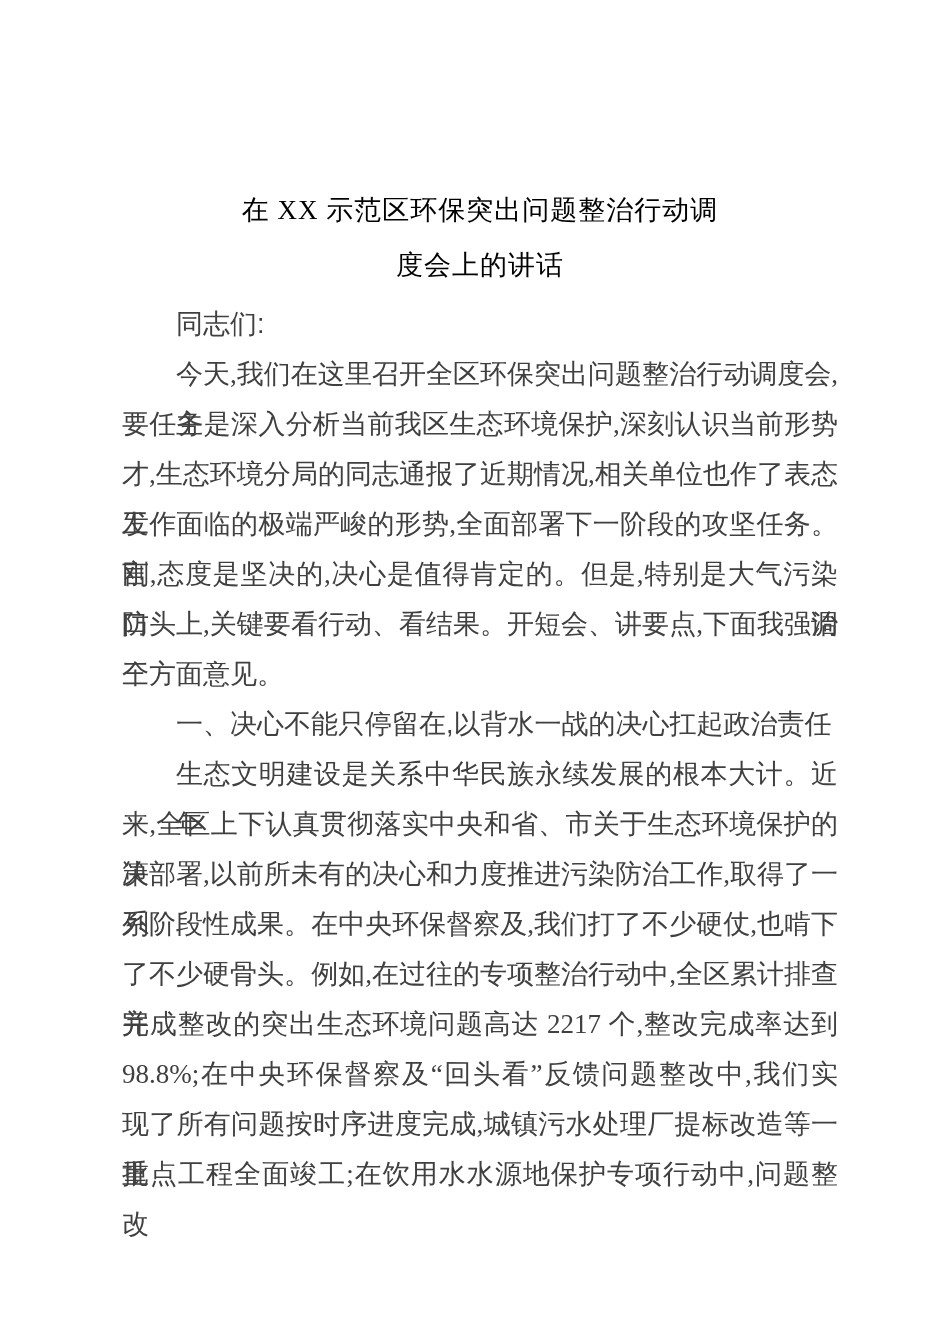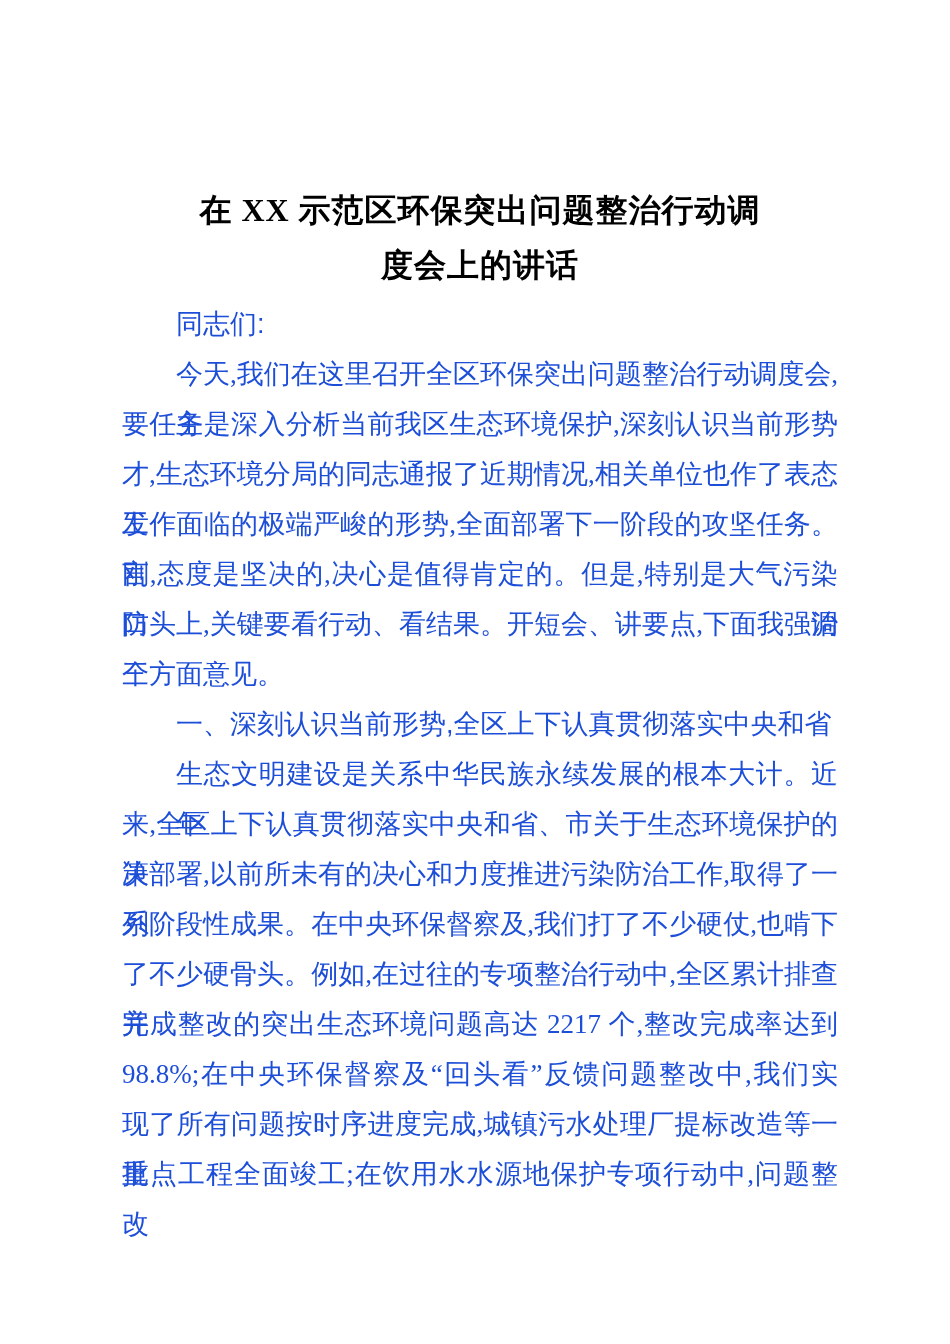--- a/index.html
+++ b/index.html
@@ -18,43 +18,43 @@
   }
   .content {
     position: absolute;
     left: 122px;
     top: 183px;
     width: 716px;
   }
   .title {
     margin: 0 0 0 0;
     font-family: "Liberation Serif", "DejaVu Serif", serif;
-    font-weight: bold;
-    font-size: 32px;
+    font-weight: normal;
+    font-size: 27px;
     line-height: 55px;
     text-align: center;
     letter-spacing: 1px;
     color: #000000;
   }
   .title-line {
     display: block;
     white-space: nowrap;
   }
   .body-lines {
     margin-top: 6px;
   }
   .line {
     box-sizing: border-box;
     width: 716px;
     height: 50px;
     font-size: 27px;
     line-height: 50px;
     white-space: nowrap;
     overflow: visible;
-    color: #1d4ed8;
+    color: #404040;
   }
   .line.justify {
     white-space: normal;
     text-align: justify;
     text-align-last: justify;
     font-family: Liberation Serif, serif;
   }
   .line.indent {
     padding-left: 54px;
   }
@@ -70,21 +70,21 @@
     </h1>
     <div class="body-lines">
         <div class="line indent">同志们:</div>
         <div class="line indent justify">今天,我们在这里召开全区环保突出问题整治行动调度会,主</div>
         <div class="line justify">要任务是深入分析当前我区生态环境保护,深刻认识当前形势</div>
         <div class="line justify">才,生态环境分局的同志通报了近期情况,相关单位也作了表态发</div>
         <div class="line justify">工作面临的极端严峻的形势,全面部署下一阶段的攻坚任务。刚</div>
         <div class="line justify">言,态度是坚决的,决心是值得肯定的。但是,特别是大气污染防治</div>
         <div class="line justify">口头上,关键要看行动、看结果。开短会、讲要点,下面我强调三</div>
         <div class="line">个方面意见。</div>
-        <div class="line indent">一、深刻认识当前形势,全区上下认真贯彻落实中央和省</div>
+        <div class="line indent">一、决心不能只停留在,以背水一战的决心扛起政治责任</div>
         <div class="line indent justify">生态文明建设是关系中华民族永续发展的根本大计。近年</div>
         <div class="line justify">来,全区上下认真贯彻落实中央和省、市关于生态环境保护的决</div>
         <div class="line justify">策部署,以前所未有的决心和力度推进污染防治工作,取得了一系</div>
         <div class="line justify">列阶段性成果。在中央环保督察及,我们打了不少硬仗,也啃下</div>
         <div class="line justify">了不少硬骨头。例如,在过往的专项整治行动中,全区累计排查并</div>
         <div class="line justify">完成整改的突出生态环境问题高达 2217 个,整改完成率达到</div>
         <div class="line justify">98.8%;在中央环保督察及“回头看”反馈问题整改中,我们实</div>
         <div class="line justify">现了所有问题按时序进度完成,城镇污水处理厂提标改造等一批</div>
         <div class="line justify">重点工程全面竣工;在饮用水水源地保护专项行动中,问题整改</div>
       </div>

